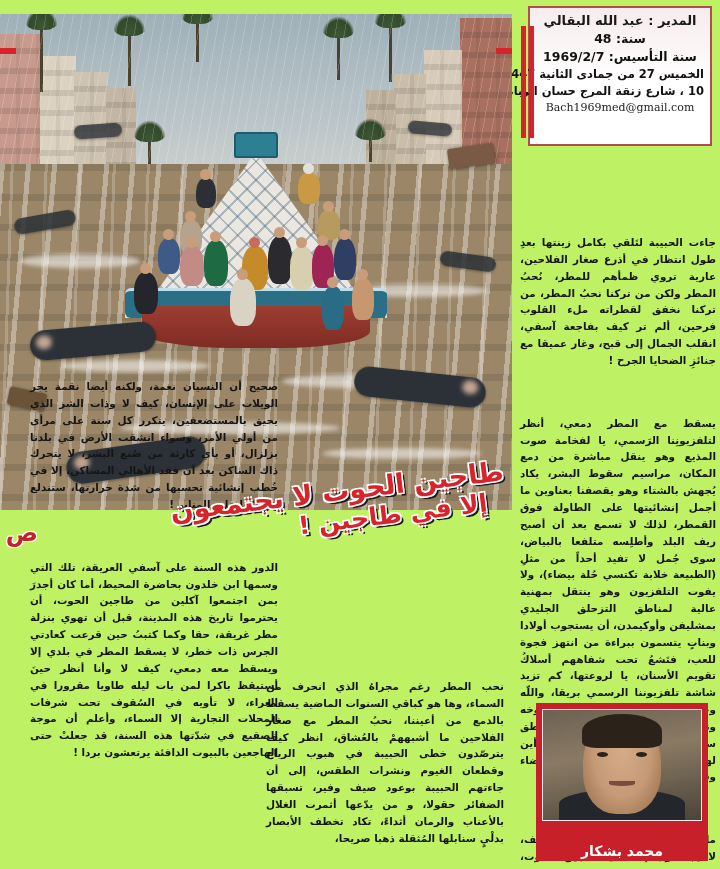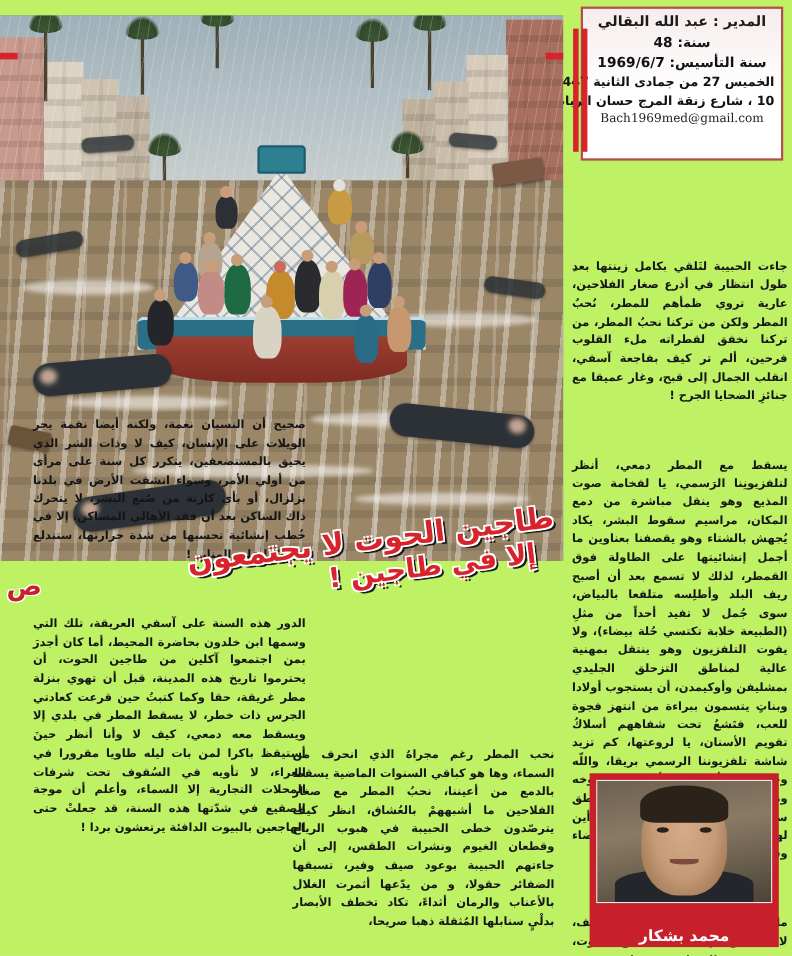--- a/index.html
+++ b/index.html
@@ -431,21 +431,21 @@
 </style>
 </head>
 <body>
 
 <div class="page">
 
   <div class="masthead">
     <div class="masthead-box">
       <div class="mast-director">المدير : عبد الله البقالي</div>
       <div class="mast-line">سنة:  48</div>
-      <div class="mast-line">سنة التأسيس:  1969/6/7</div>
+      <div class="mast-line">سنة التأسيس:  1969/2/7</div>
       <div class="mast-line small">الخميس 27 من جمادى الثانية 1447</div>
       <div class="mast-address">10 ، شارع زنقة المرج حسان الرباط</div>
       <div class="mast-email">Bach1969med@gmail.com</div>
     </div>
   </div>
 
   <div class="red-bars">
     <i></i>
       <i></i>
   </div>

